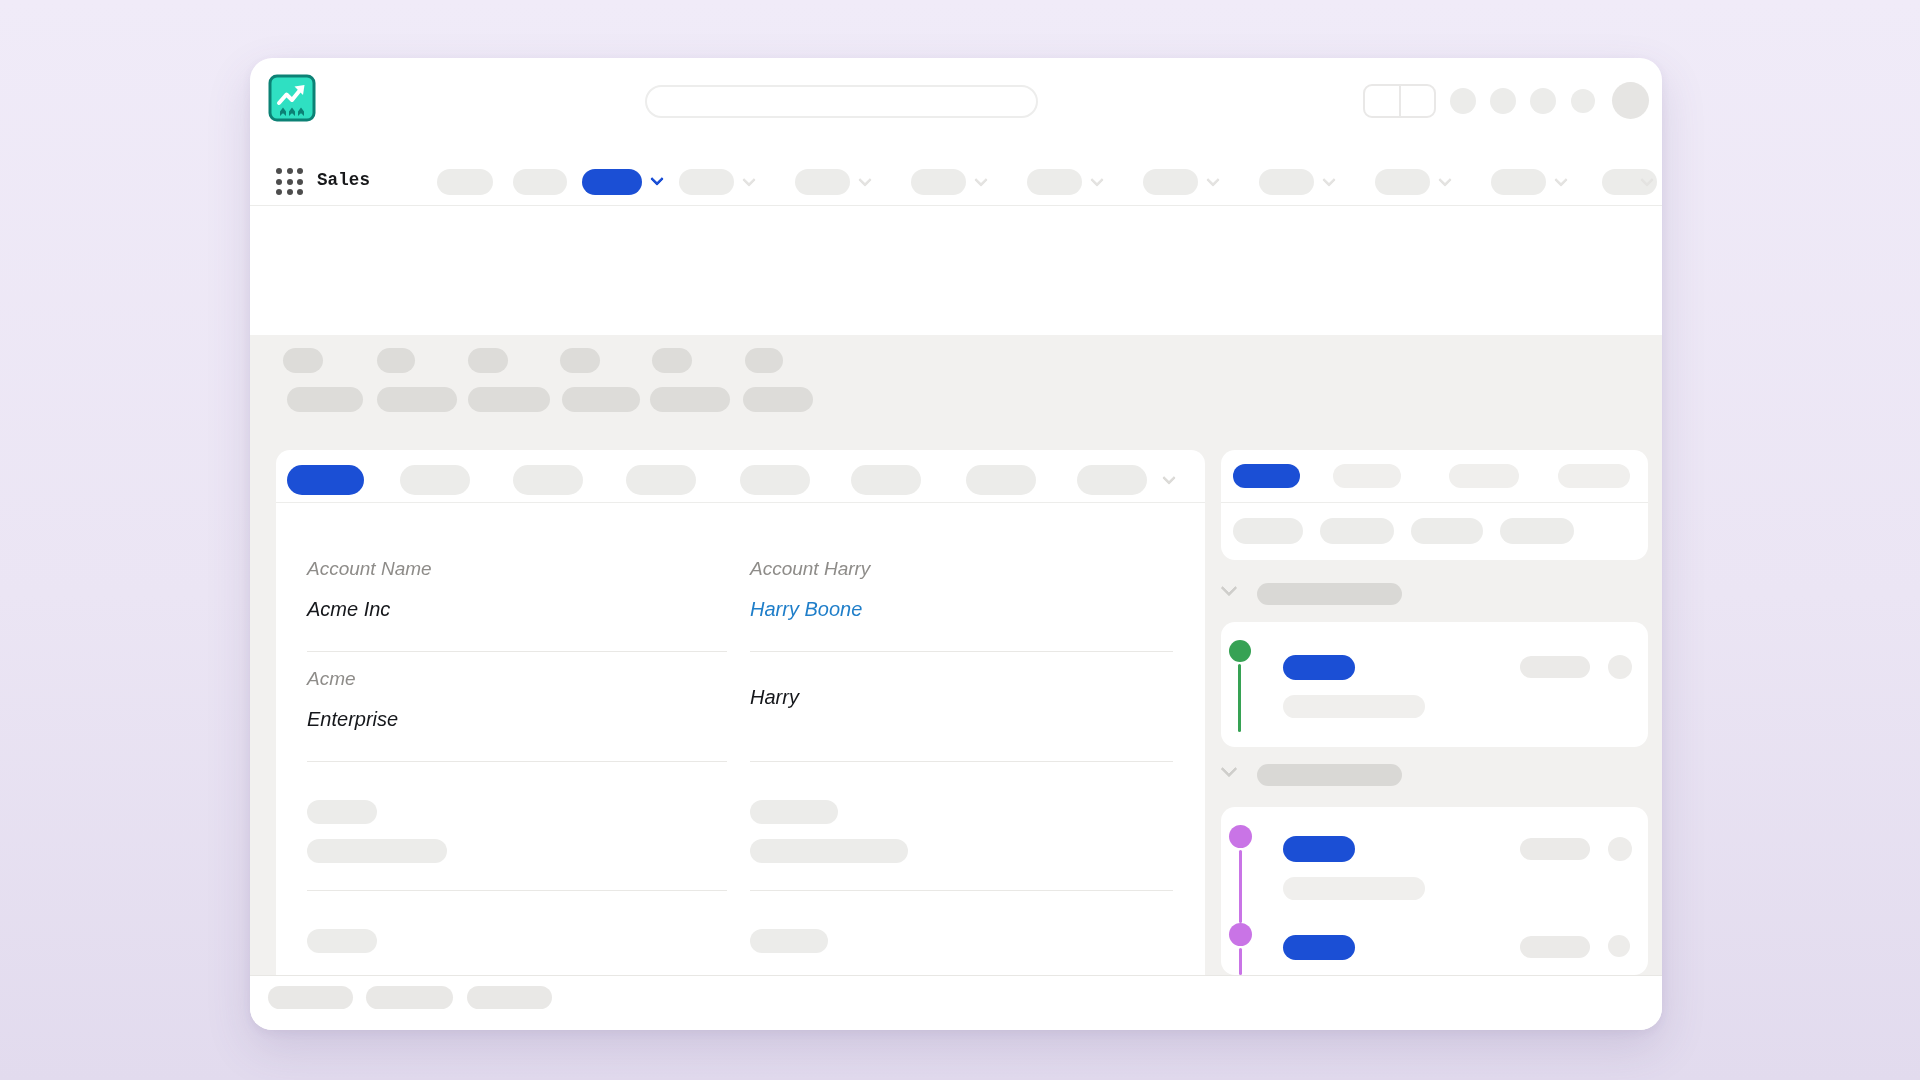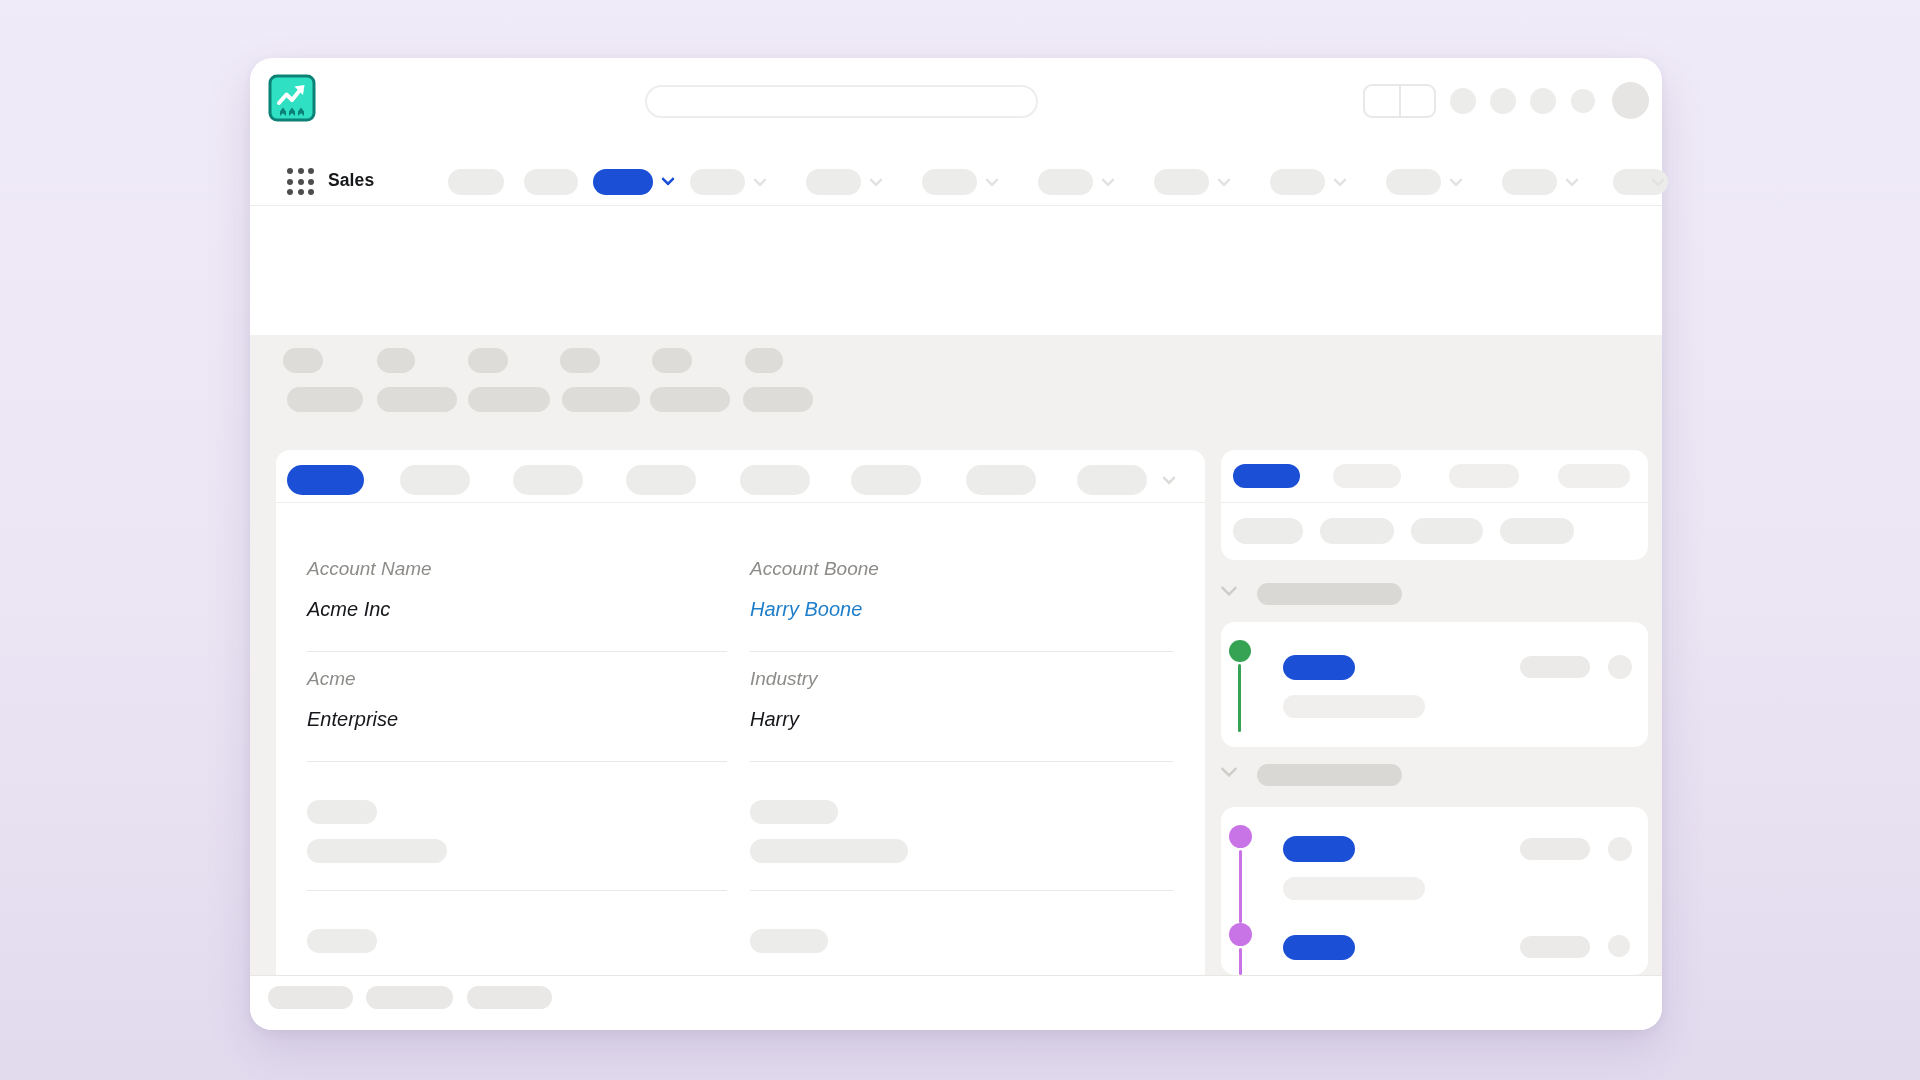--- a/index.html
+++ b/index.html
@@ -86,21 +86,21 @@
       <div class="cell"></div>
       <div class="cell"></div>
     </div>
     <div class="circ" style="left:1200px;top:30px;width:26px;height:26px;"></div>
     <div class="circ" style="left:1240px;top:30px;width:26px;height:26px;"></div>
     <div class="circ" style="left:1280px;top:30px;width:26px;height:26px;"></div>
     <div class="circ" style="left:1321px;top:31px;width:24px;height:24px;"></div>
     <div class="circ" style="left:1362px;top:24px;width:37px;height:37px;background:#e6e5e3;"></div>
   </div>
 
-  <div class="abs" style="left:11px;top:100px;width:1632px;height:47px;">
+  <div class="abs" style="left:0;top:100px;width:1632px;height:47px;font-family:Liberation Mono, monospace;">
     <div class="waffle" style="top:10px;">
       <i></i>
         <i></i>
         <i></i>
         <i></i>
         <i></i>
         <i></i>
         <i></i>
         <i></i>
         <i></i>
@@ -186,29 +186,28 @@
     <div class="pl" style="left:801px;top:15px;width:70px;height:30px;"></div>
     <span class="chev tab" style="left:888px;top:23px;"></span>
     <div class="tabs-divider"></div>
 
     <div class="fields">
       <div class="field">
         <div class="flabel">Account Name</div>
         <div class="fvalue">Acme Inc</div>
       </div>
       <div class="field">
-        <div class="flabel">Account Boone</div>
+        <div class="flabel">Account Harry</div>
         <div class="fvalue link">Harry Boone</div>
       </div>
       <div class="field">
         <div class="flabel">Acme</div>
         <div class="fvalue">Enterprise</div>
       </div>
       <div class="field">
-        <div class="flabel">Industry</div>
         <div class="fvalue">Harry</div>
       </div>
       <div class="fieldp">
         <div class="lp" style="width:70px;"></div>
         <div class="vp" style="width:140px;"></div>
       </div>
       <div class="fieldp">
         <div class="lp" style="width:88px;"></div>
         <div class="vp" style="width:158px;"></div>
       </div>

